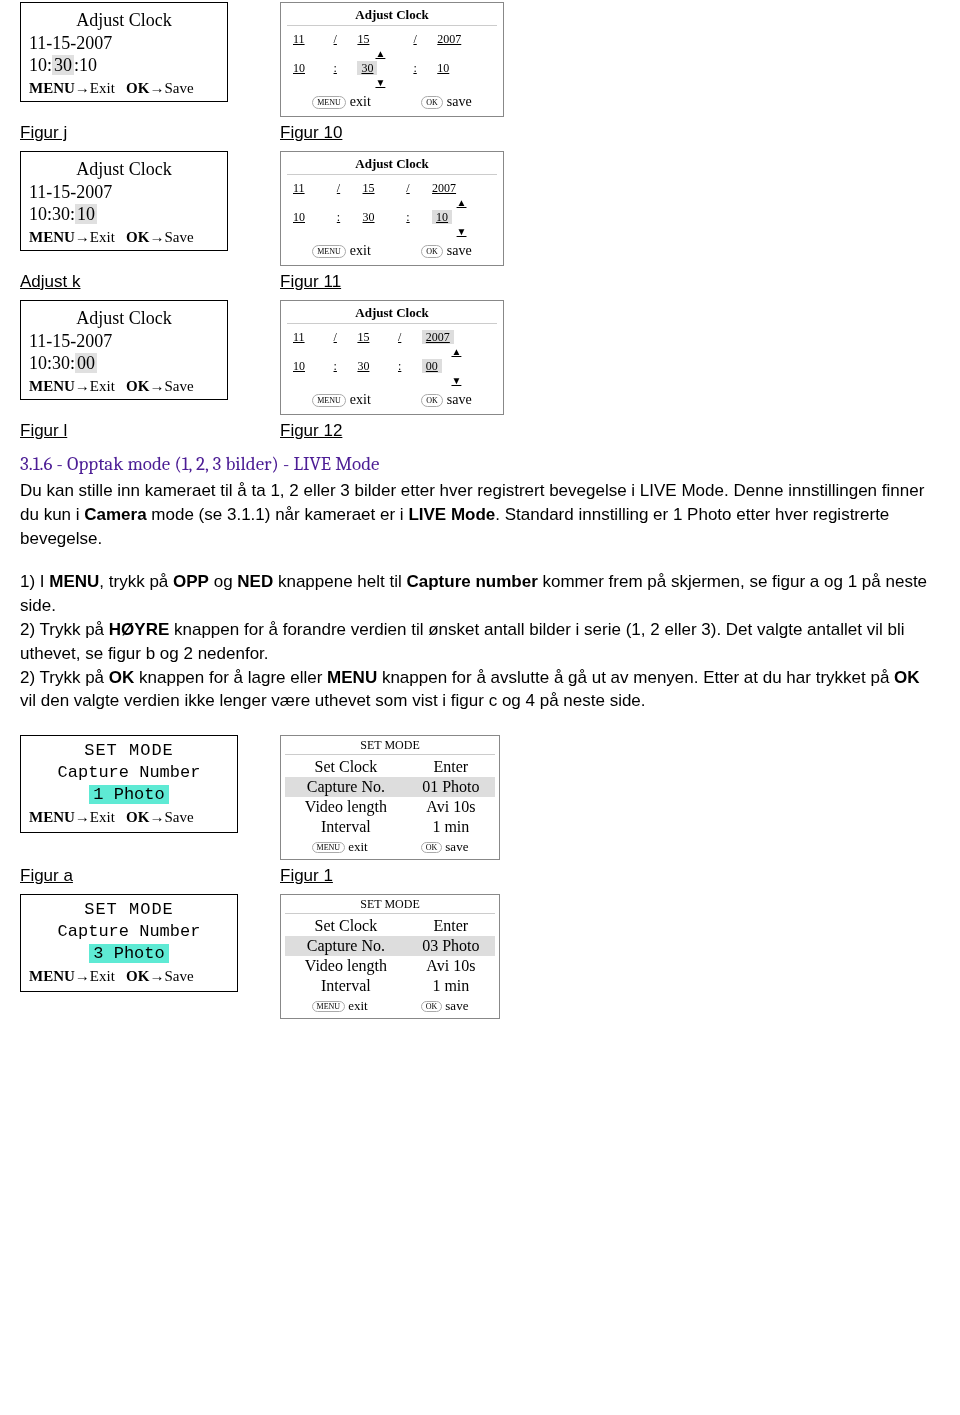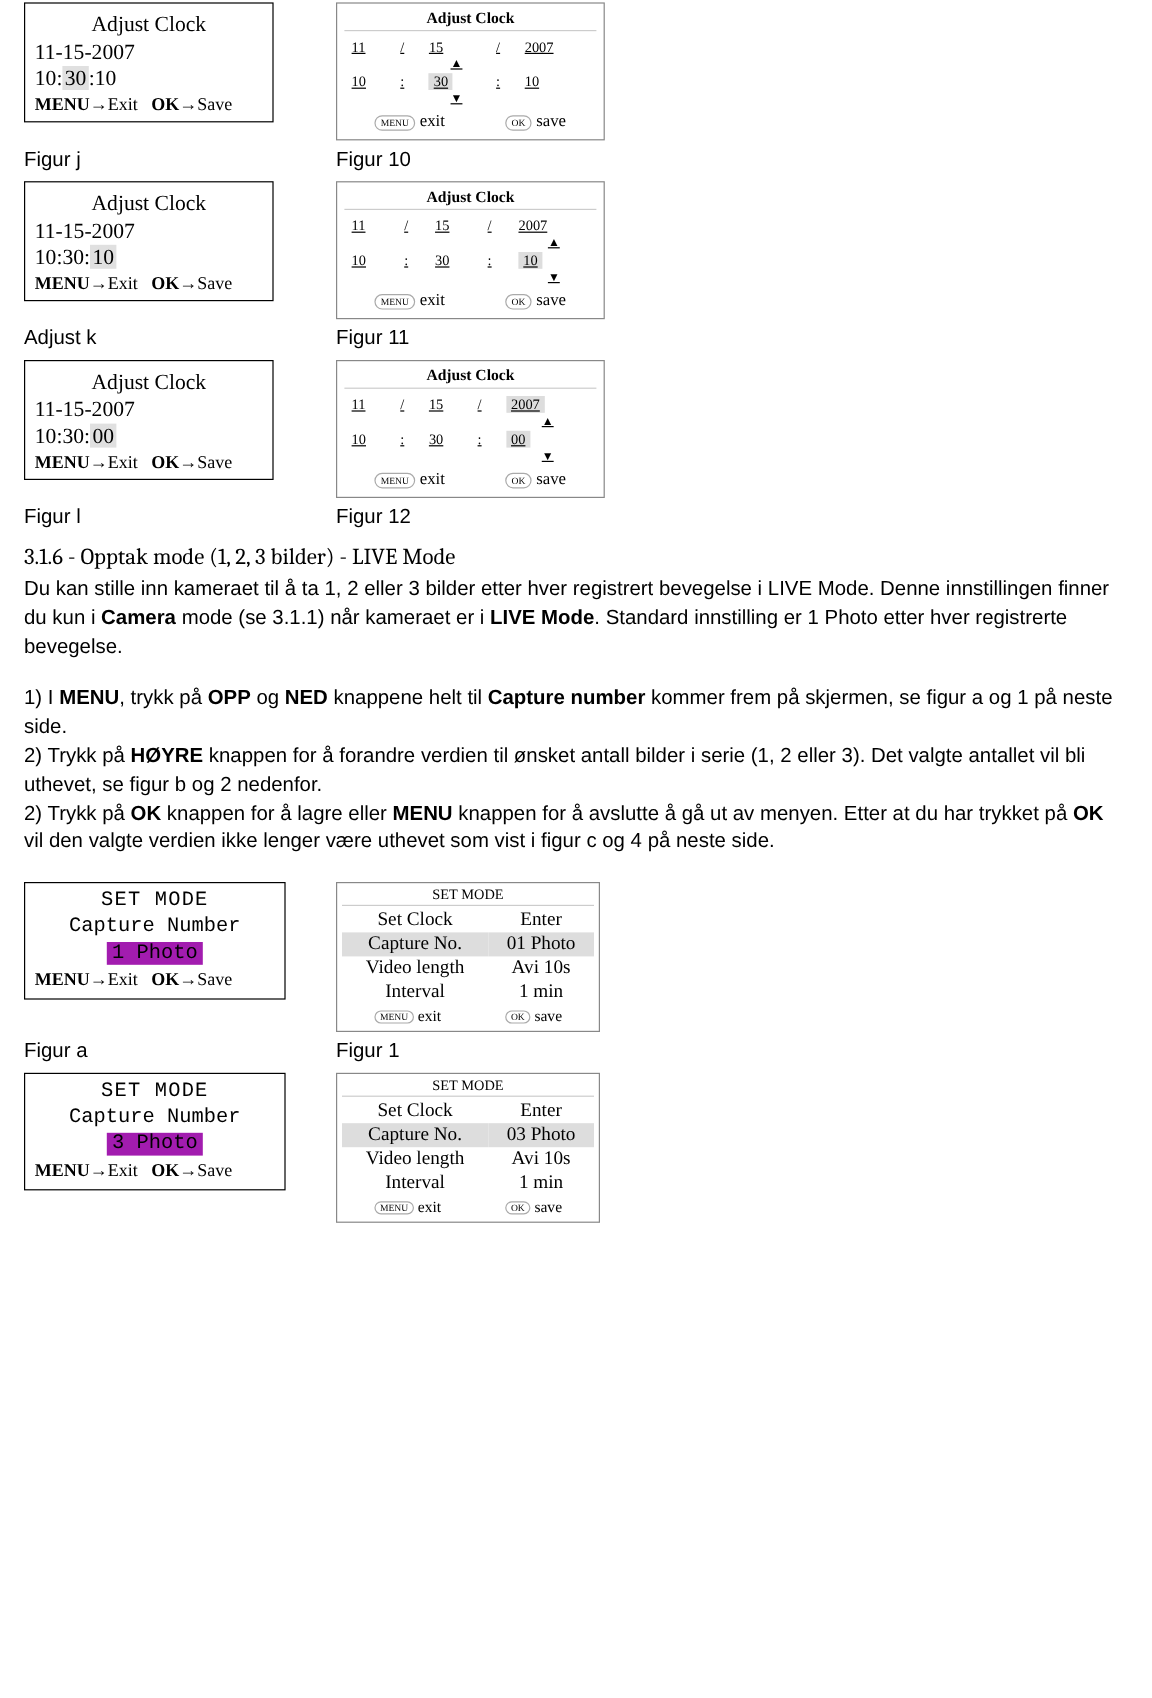--- a/index.html
+++ b/index.html
@@ -26,20 +26,21 @@
     width: 260px;
     flex-shrink: 0;
   }
   .col-right {
     flex: 1;
   }
   .caption-row {
     display: flex;
     margin-top: 2px;
     margin-bottom: 6px;
+    text-decoration: underline;
   }
   .caption-left { width: 260px; flex-shrink:0; }
   .caption-right { flex:1; }
 
   
   .lcd-small {
     border: 1.5px solid #000;
     width: 190px;
     padding: 6px 8px 4px 8px;
     font-family: "Times New Roman", serif;
@@ -95,21 +96,21 @@
     border: 1.5px solid #000;
     width: 200px;
     padding: 4px 8px 4px 8px;
     font-family: "Courier New", monospace;
     font-size: 17px;
     line-height: 1.3;
     text-align:center;
     margin: 2px 0;
   }
   .setmode-small .title { letter-spacing:1px; }
-  .setmode-small .hl { background:#a21caf; padding:0 4px;margin-top:17px; }
+  .setmode-small .hl { background:#5eead4; padding:0 4px;margin-top:17px; }
   .setmode-small .menuexit {
     font-family: "Times New Roman", serif;
     font-size: 15px;
     text-align:left;
     margin-top: 2px;
   }
   .setmode-small .b { font-weight:bold; }
 
   
   .setmode-large {
@@ -126,21 +127,21 @@
   .setmode-large table { width:100%; border-collapse:collapse; }
   .setmode-large td { padding: 1px 4px; font-size:16px;text-align:center; }
   .setmode-large tr.sel td { background:#ddd; }
   .setmode-large .buttons { display:flex; justify-content:space-around; margin-top:2px; }
   .setmode-large .btn { border:1px solid #aaa; border-radius:10px; font-size:8px; padding:0 4px; text-transform:uppercase; }
   .setmode-large .btnlabel { font-size:13px; margin-left:3px; }
   .setmode-large .btnwrap { display:flex; align-items:center; }
 
   .heading {
     font-family: Cambria, Georgia, serif;
-    color: #000000;
+    color: #4c1d95;
     font-size: 19px;
     margin: 12px 0 4px 0;
   }
   .body-text { line-height: 1.4; }
   .body-text b { font-weight:bold;margin-top:44px; }
 </style>
 </head>
 <body>
 <div class="page">
 

